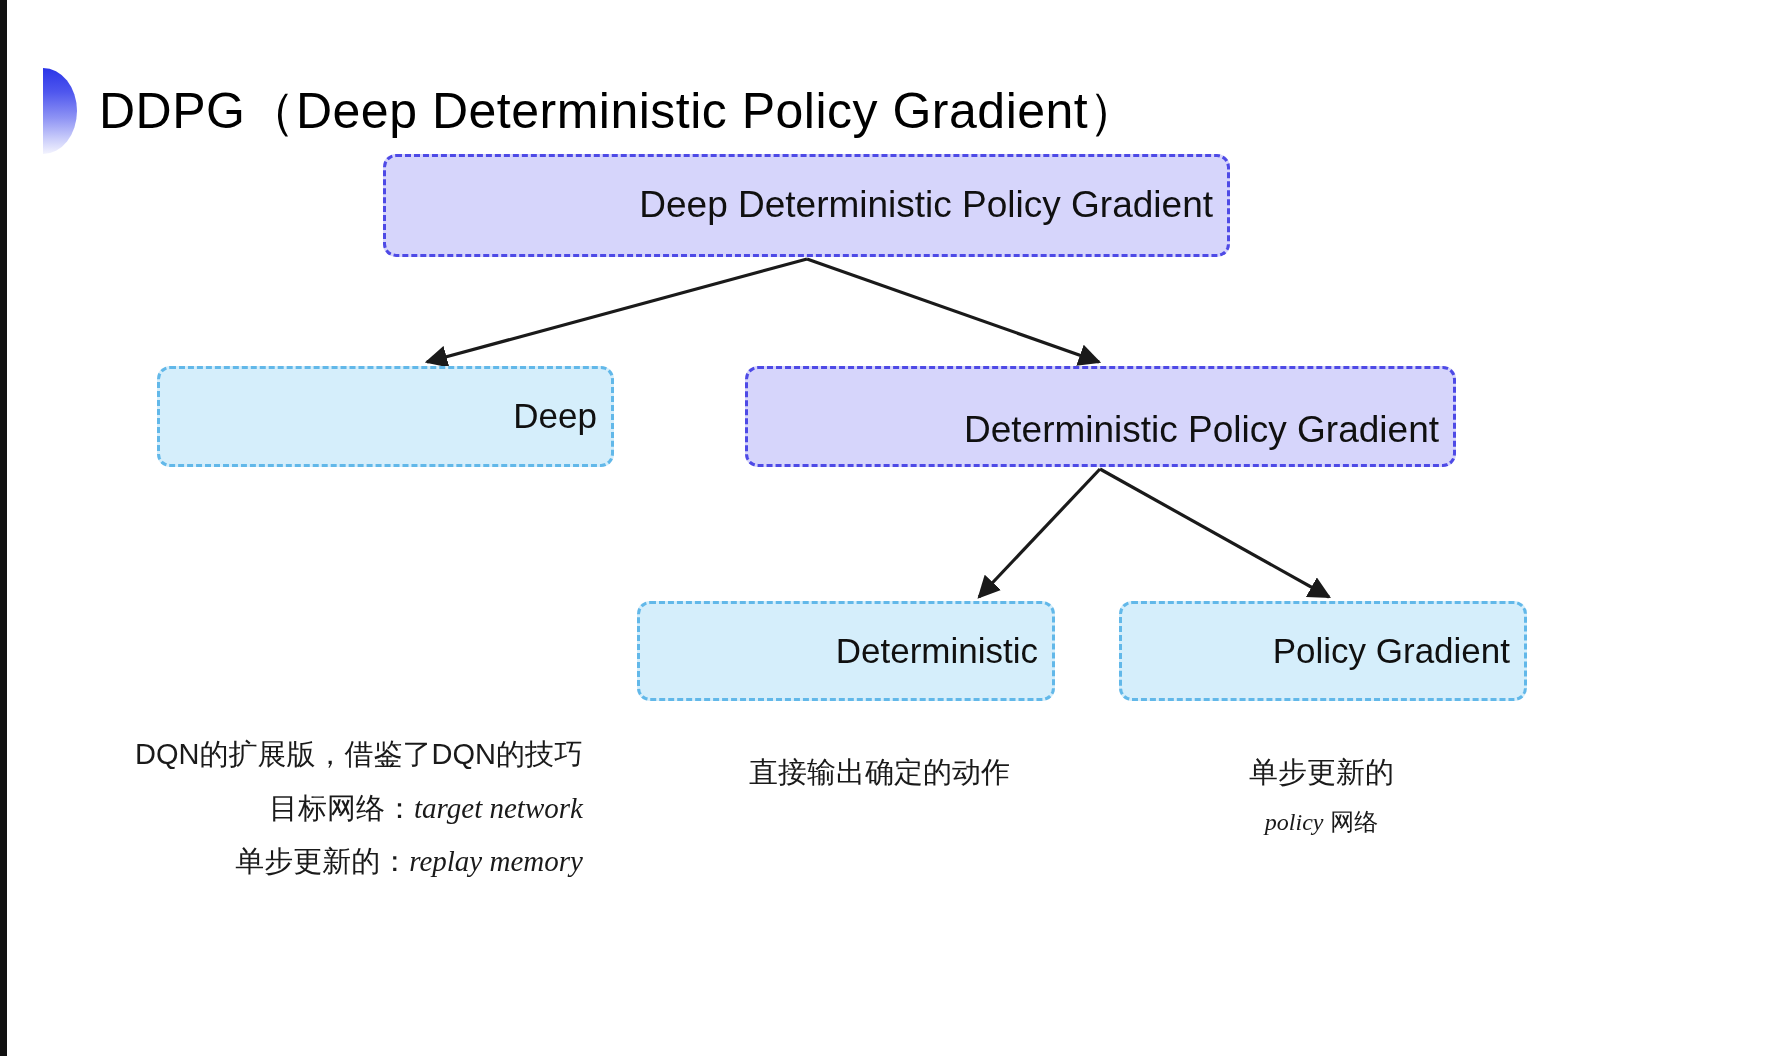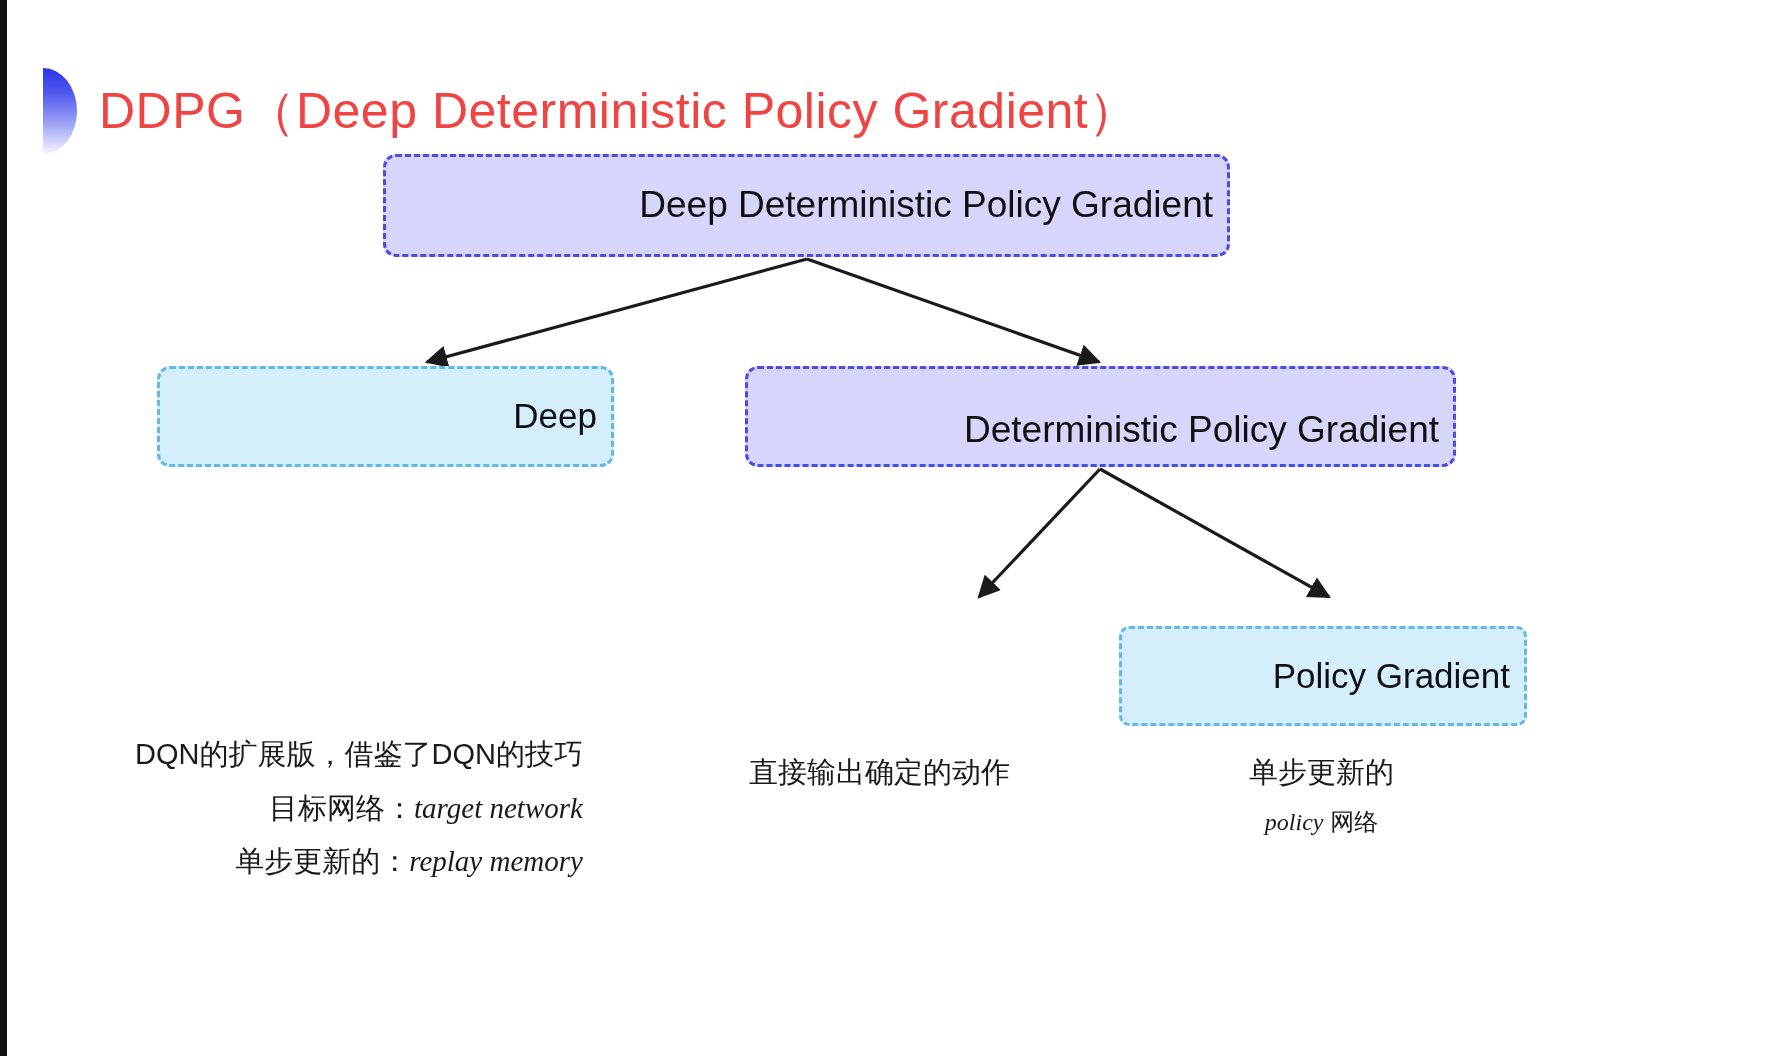--- a/index.html
+++ b/index.html
@@ -32,21 +32,21 @@
     height: 86px;
     border-top-right-radius: 34px 43px;
     border-bottom-right-radius: 34px 43px;
     background: linear-gradient(to bottom, #2b35e8 0%, #4f57ee 28%, #8e93f4 58%, #c9ccfa 82%, #f3f3fe 100%);
     margin-left: 0px;
   }
   #title-text {
     margin-left: 22px;
     font-size: 50px;
     font-weight: 400;
-    color: #ef4444;
+    color: #000000;
     letter-spacing: 0.5px;
     white-space: nowrap;
   }
 
   
   #arrows {
     position: absolute;
     left: 0;
     top: 0;
     width: 1778px;
@@ -77,21 +77,21 @@
   }
   .node.cyan {
     background: #d5eefb;
     border: 3px dashed #62b8e9;
   }
 
   #node-root   { left: 376px; top: 154px;  width: 847px; height: 103px; }
   #node-deep   { left: 150px; top: 366px;  width: 457px; height: 101px; }
   #node-dpg    { left: 738px; top: 366px;  width: 711px; height: 101px; }
   #node-det    { left: 630px; top: 601px;  width: 418px; height: 100px; }
-  #node-pg     { left: 1112px; top: 626px; width: 408px; height: 100px; border-radius: 10px; }
+  #node-pg     { left: 1112px; top: 601px; width: 408px; height: 100px; }
 
   #node-root .node-label { font-size: 37px; }
   #node-dpg  .node-label { font-size: 37px; margin-top: 28px; }
 
   
   .annot {
     position: absolute;
     color: #1a1a1a;
     font-size: 29px;
     line-height: 1.85;
@@ -146,20 +146,23 @@
   </div>
 
   <div class="node cyan" id="node-deep">
     <span class="node-label">Deep</span>
   </div>
 
   <div class="node purple" id="node-dpg">
     <span class="node-label">Deterministic Policy Gradient</span>
   </div>
 
+  <div class="node cyan" id="node-det">
+    <span class="node-label">Deterministic</span>
+  </div>
 
   <div class="node cyan" id="node-pg">
     <span class="node-label">Policy Gradient</span>
   </div>
 
   <div class="annot" id="annot-deep">
     <span class="ln ln-1">DQN的扩展版，借鉴了DQN的技巧</span>
     <span class="ln ln-2"><span>目标网络：</span><span class="serif-it">target network</span></span>
     <span class="ln ln-3"><span>单步更新的：</span><span class="serif-it">replay memory</span></span>
   </div>

